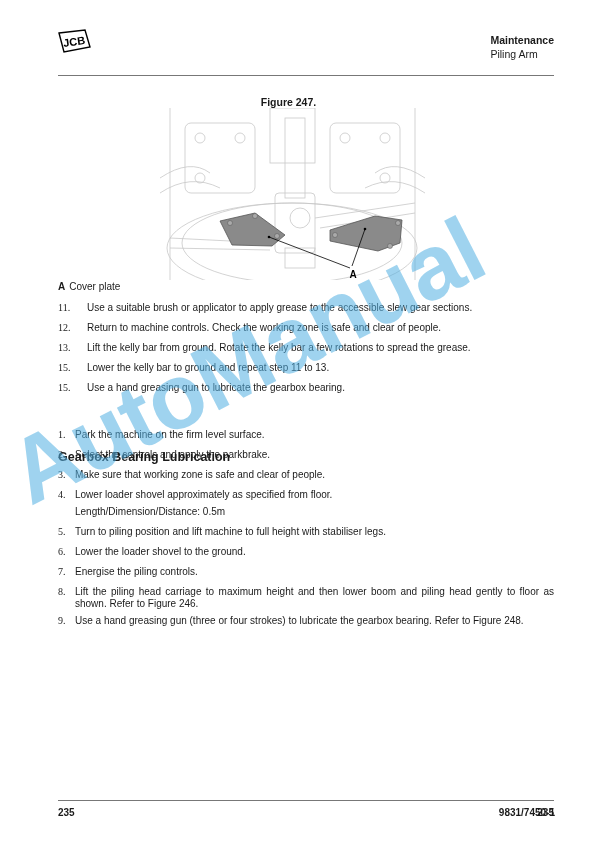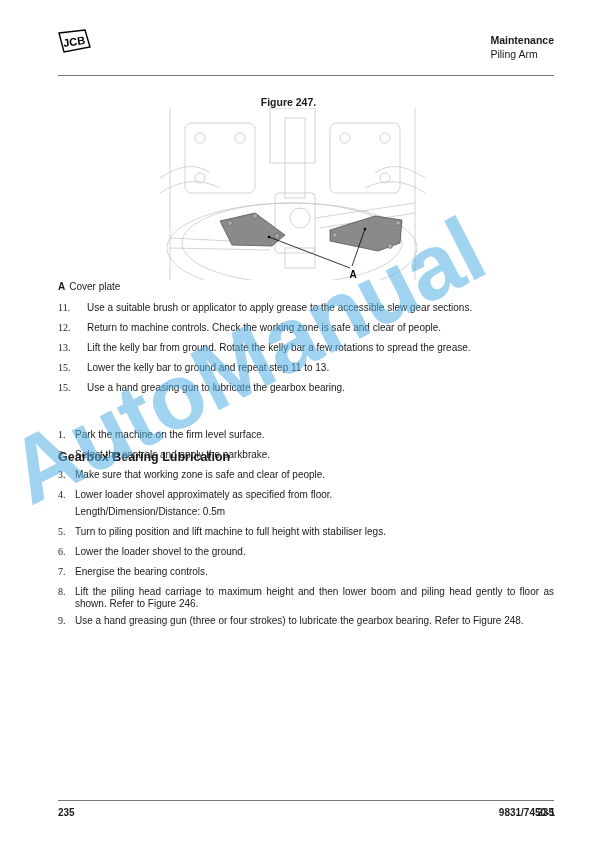--- a/index.html
+++ b/index.html
@@ -144,21 +144,21 @@
   <div class="step" style="top:97px">
     <span class="num">5.</span>
     <span class="txt">Turn to piling position and lift machine to full height with stabiliser legs.</span>
   </div>
   <div class="step" style="top:117px">
     <span class="num">6.</span>
     <span class="txt">Lower the loader shovel to the ground.</span>
   </div>
   <div class="step" style="top:137px">
     <span class="num">7.</span>
-    <span class="txt">Energise the bearing controls.</span>
+    <span class="txt">Energise the piling controls.</span>
   </div>
   <div class="step" style="top:157px">
     <span class="num">8.</span>
     <span class="txt">Lift the piling head carriage to maximum height and then lower boom and piling head gently to floor as shown. Refer to Figure 246.</span>
   </div>
   <div class="step" style="top:186px">
     <span class="num">9.</span>
     <span class="txt">Use a hand greasing gun (three or four strokes) to lubricate the gearbox bearing. Refer to Figure 248.</span>
   </div>
 </div>

